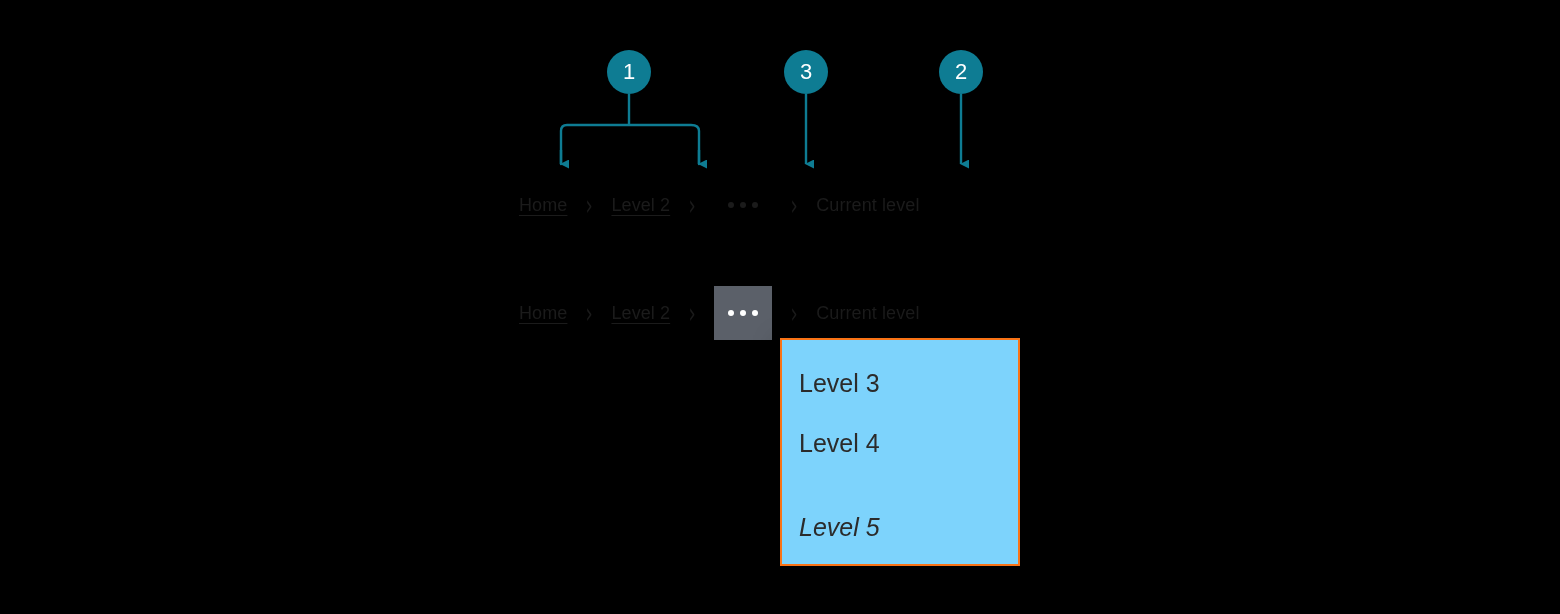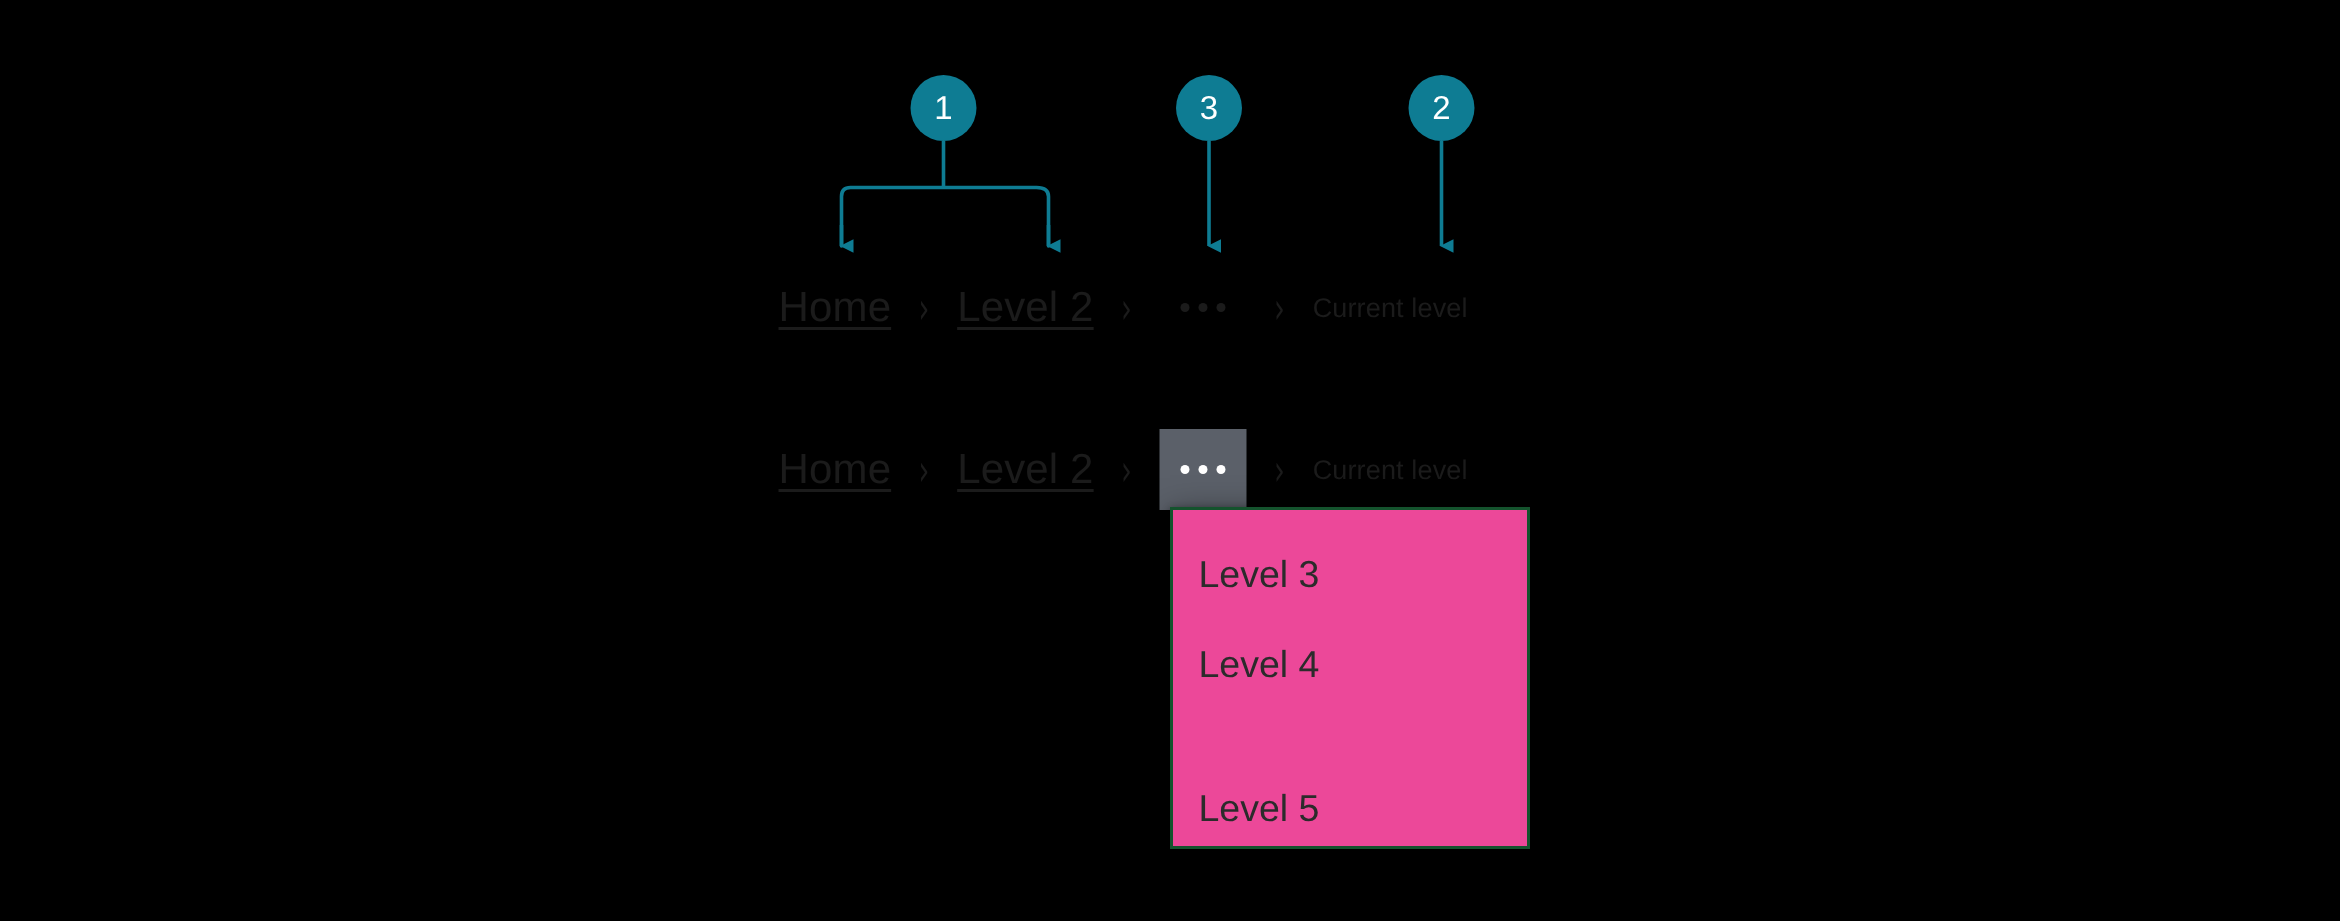--- a/index.html
+++ b/index.html
@@ -53,21 +53,21 @@
     white-space: nowrap;
   }
   #breadcrumb-plain { left: 519px; top: 178px; }
   #breadcrumb-open  { left: 519px; top: 286px; }
 
   .crumb-link {
     color: #1b1b1b;
     text-decoration: underline;
     text-underline-offset: 4px;
     cursor: pointer;
-    font-size: 28px;
+    font-size: 18px;
     letter-spacing: 0.1px;
   }
   .crumb-current {
     color: #1b1b1b;
     text-decoration: none;
     font-size: 18px;
     letter-spacing: 0.1px;
   }
   .crumb-sep {
     display: inline-block;
@@ -114,36 +114,36 @@
     background: #ffffff;
   }
 
   
   #overflow-menu {
     position: absolute;
     left: 780px;
     top: 338px;
     width: 240px;
     height: 228px;
-    background: #ec4899;
-    border: 2px solid #14532d;
+    background: #7dd3fc;
+    border: 2px solid #f97316;
     box-sizing: border-box;
     box-shadow: 0 5px 22px rgba(0,0,0,0.55), 0 1px 5px rgba(0,0,0,0.45);
   }
   .menu-item {
     position: absolute;
     left: 17px;
     color: #2b2b2b;
     font-size: 25px;
     line-height: 30px;
     cursor: pointer;
   }
   .menu-item:nth-of-type(1) { top: 28px; }
   .menu-item:nth-of-type(2) { top: 88px; }
-  .menu-item:nth-of-type(3) { top: 184px; }
+  .menu-item:nth-of-type(3) { top: 172px; font-style: italic; }
 </style>
 </head>
 <body>
 
 <div id="stage">
 
   <svg class="callout-svg" viewBox="0 0 1560 614" xmlns="http://www.w3.org/2000/svg">
     <defs>
       <marker id="arrowhead" markerWidth="9" markerHeight="9" refX="4.5" refY="8" orient="auto" markerUnits="userSpaceOnUse">
         <path d="M0,0 L9,0 L4.5,9 Z" fill="#0E7C93"></path>

